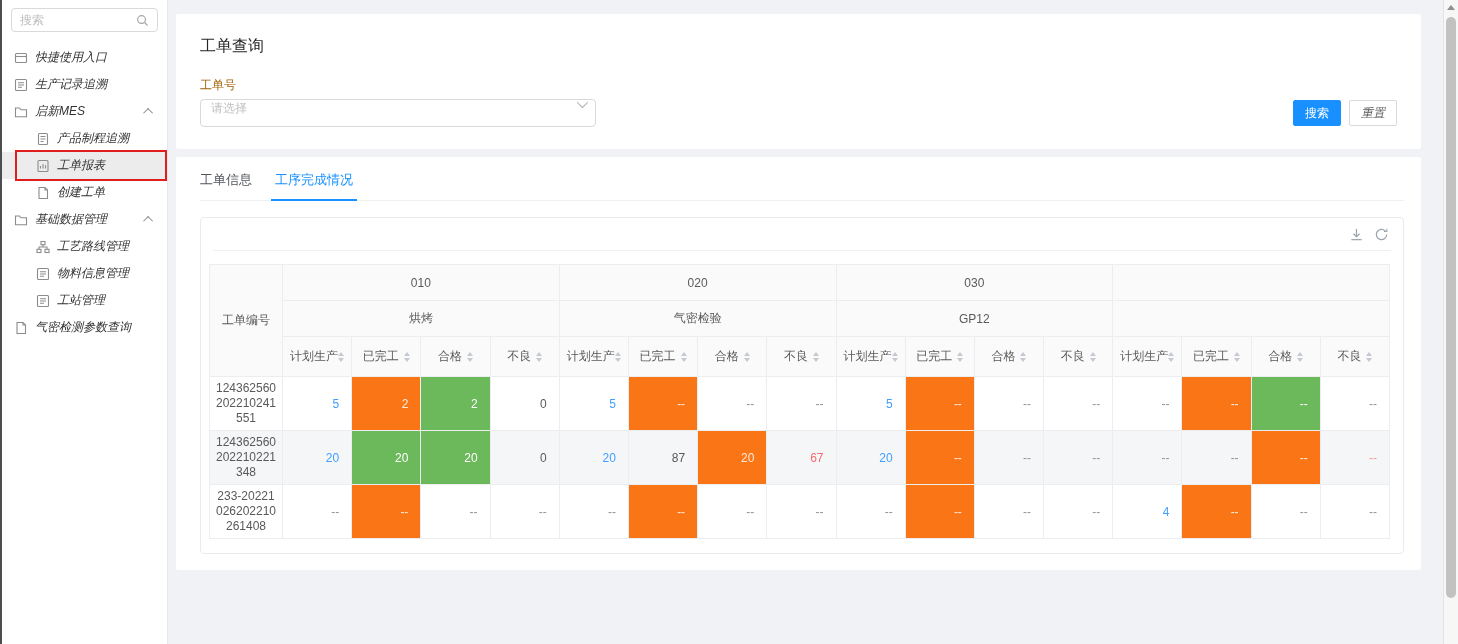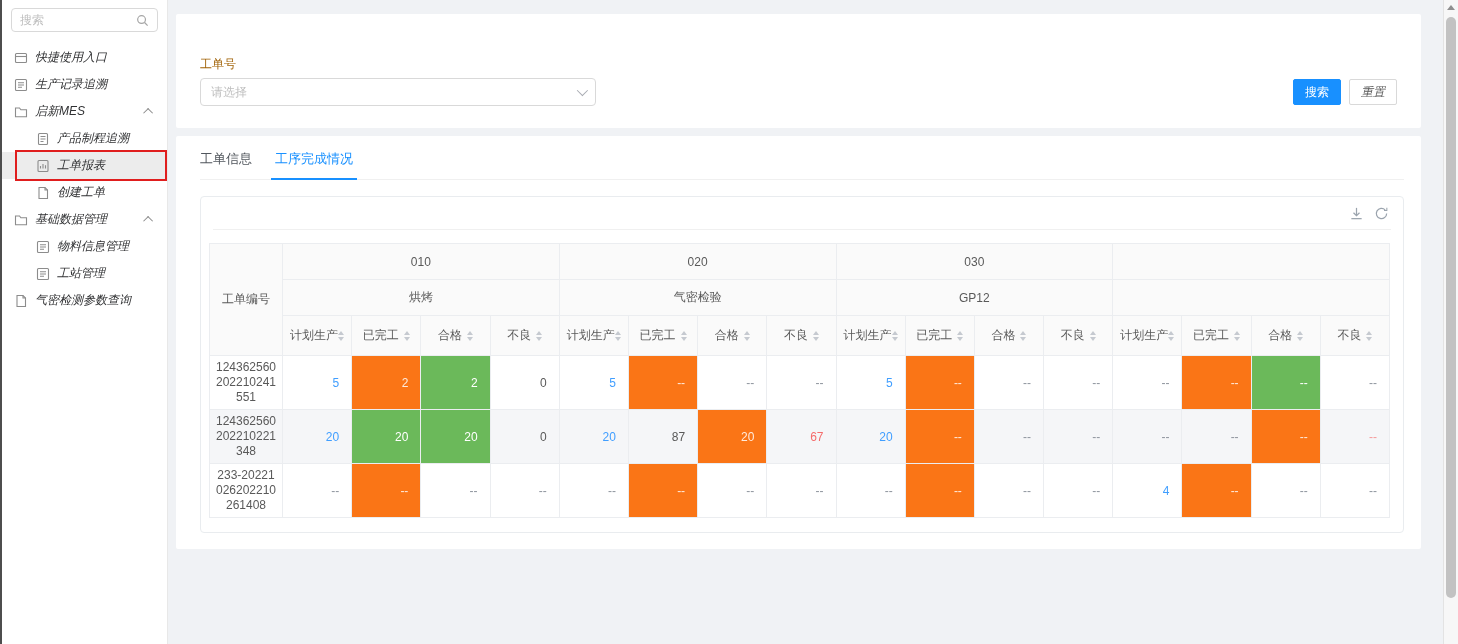--- a/index.html
+++ b/index.html
@@ -28,21 +28,21 @@
 
   
   .main { position:absolute; left:170px; right:15px; top:0; bottom:0; background:#f0f2f5;
           padding:14px 22px 0 6px; overflow:hidden; }
   .card { background:#fff; border-radius:2px; }
   .card-query { padding:22px 24px 22px; }
   .page-title { font-size:16px; font-weight:500; color:#262626; }
   .field-label { margin-top:20px; color:#a16207; }
   .query-row { margin-top:5px; display:flex; align-items:center; }
   .select { width:396px; height:28px; border:1px solid #d9d9d9; border-radius:4px; background:#fff;
-            display:flex; align-items:center; padding:0 10px; cursor:pointer; }
+            display:flex; padding:0 10px; cursor:pointer; }
   .select .ph { color:#bfbfbf; flex:1; }
   .chev { width:8px; height:8px; border-right:1px solid #a8abb2; border-bottom:1px solid #a8abb2;
           transform:rotate(45deg) translateY(-2px); }
   .btns { margin-left:auto; display:flex; gap:8px; }
   .btn { height:26px; padding:0 11px; border-radius:2px; font-size:12px; cursor:pointer;
          font-family:inherit; }
   .btn-primary { background:var(--primary); border:1px solid var(--primary); color:#fff; }
   .btn-default { background:#fff; border:1px solid #d9d9d9; color:#595959;font-style:italic; }
 
   .card-table { margin-top:8px; padding:0 17px 16px 24px; min-height:406px; }
@@ -165,20 +165,31 @@
           <svg width="14" height="14" viewBox="0 0 14 14" fill="none" stroke="#8c8c8c" stroke-width="1.1">
             <path d="M1.5 3h4l1.4 1.8h5.6v7H1.5z"></path>
           </svg>
         </span>
         <span>基础数据管理</span>
         <span class="arrow"></span>
       </div>
       <div class="menu-item indent">
         <span class="mi">
           <svg width="14" height="14" viewBox="0 0 14 14" fill="none" stroke="#8c8c8c" stroke-width="1.1">
+            <rect x="5" y="1.5" width="4" height="3.2"></rect>
+            <rect x="1" y="9.3" width="4" height="3.2"></rect>
+            <rect x="9" y="9.3" width="4" height="3.2"></rect>
+            <path d="M7 4.7v2.3M3 9.3V7h8v2.3"></path>
+          </svg>
+        </span>
+        <span>工艺路线管理</span>
+      </div>
+      <div class="menu-item indent">
+        <span class="mi">
+          <svg width="14" height="14" viewBox="0 0 14 14" fill="none" stroke="#8c8c8c" stroke-width="1.1">
             <rect x="1.5" y="1.5" width="11" height="11" rx="1"></rect>
             <path d="M4 4.8h6M4 7h6M4 9.2h4"></path>
           </svg>
         </span>
         <span>物料信息管理</span>
       </div>
       <div class="menu-item indent">
         <span class="mi">
           <svg width="14" height="14" viewBox="0 0 14 14" fill="none" stroke="#8c8c8c" stroke-width="1.1">
             <rect x="1.5" y="1.5" width="11" height="11" rx="1"></rect>
@@ -195,20 +206,21 @@
           </svg>
         </span>
         <span>气密检测参数查询</span>
       </div>
     </nav>
   <div class="annotation"></div>
 </aside>
 
 <div class="main">
   <section class="card card-query">
+    <h1 class="page-title">工单查询</h1>
     <div class="field-label">工单号</div>
     <div class="query-row">
       <div class="select">
         <span class="ph">请选择</span>
         <span class="chev"></span>
       </div>
       <div class="btns">
         <button class="btn btn-primary">搜索</button>
         <button class="btn btn-default">重置</button>
       </div>

